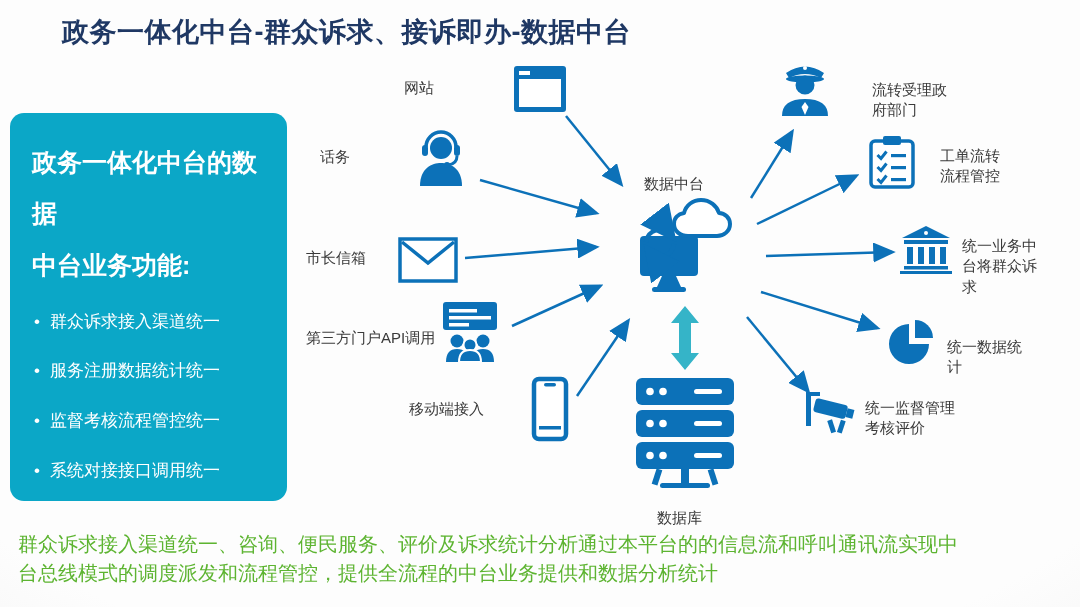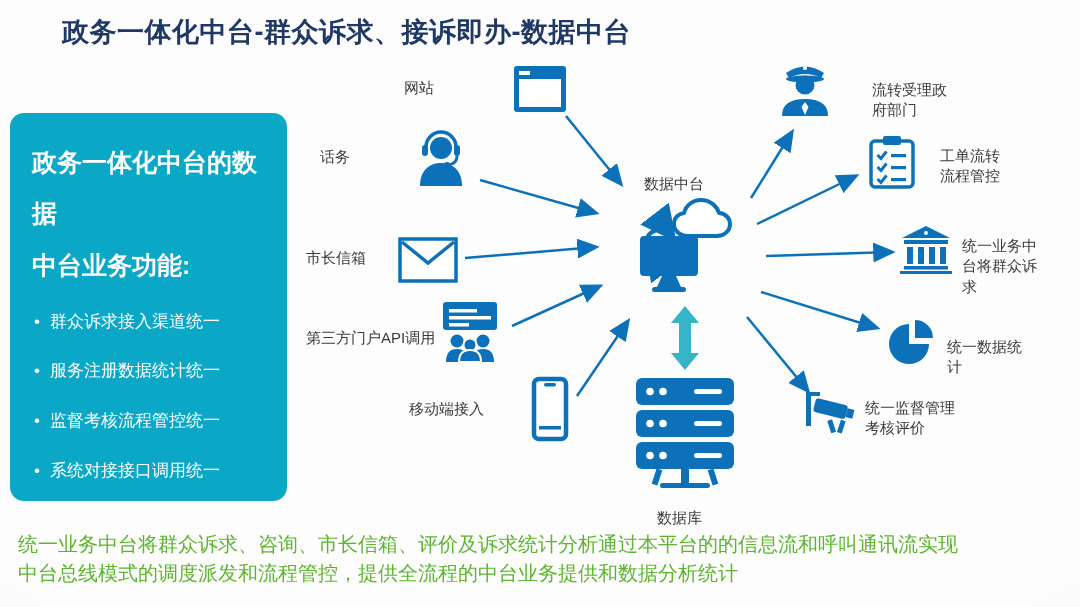--- a/index.html
+++ b/index.html
@@ -251,15 +251,15 @@
           <rect x="10" y="10" width="33" height="14" rx="3"></rect>
           <rect x="43" y="12.5" width="7" height="9"></rect>
         </g>
         <rect x="25" y="28" width="5" height="13" transform="rotate(-18 27 34)"></rect>
         <rect x="35" y="28" width="5" height="13" transform="rotate(18 37 34)"></rect>
       </g>
     </svg>
   </span>
   <div class="node-label wrap" style="left:865px;top:398px;width:92px">统一监督管理考核评价</div>
 
-  <div class="footer">统一业务中台将群众诉求、咨询、市长信箱、评价及诉求统计分析通过本平台的的信息流和呼叫通讯流实现中台总线模式的调度派发和流程管控，提供全流程的中台业务提供和数据分析统计</div>
+  <div class="footer">群众诉求接入渠道统一、咨询、便民服务、评价及诉求统计分析通过本平台的的信息流和呼叫通讯流实现中台总线模式的调度派发和流程管控，提供全流程的中台业务提供和数据分析统计</div>
 
 </div>
 
 </body></html>

